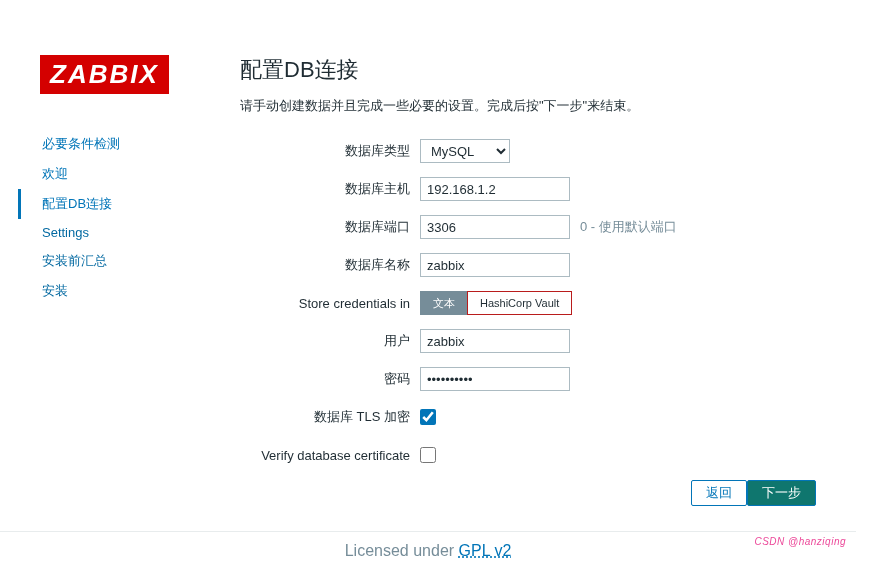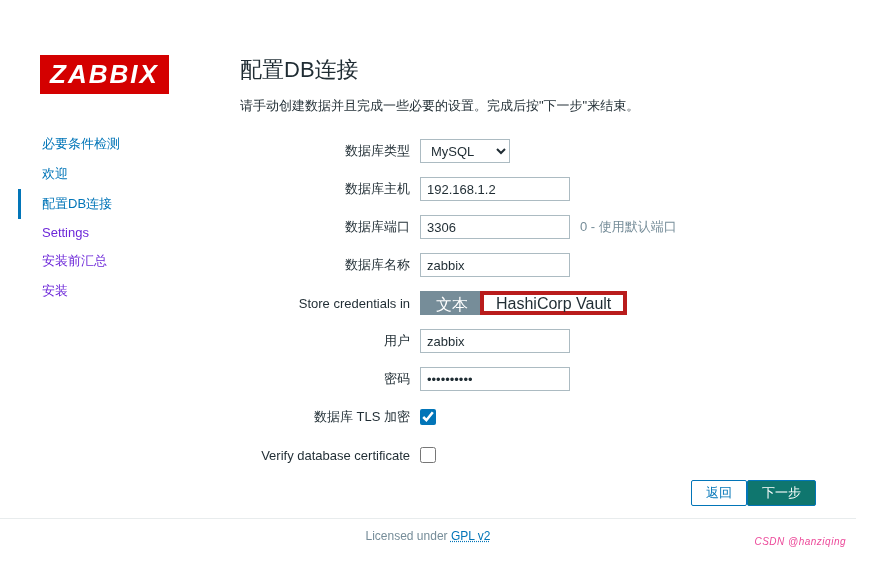--- a/index.html
+++ b/index.html
@@ -6,41 +6,41 @@
 body { font-family: Arial, "Helvetica Neue", sans-serif; font-size: 13px; color: #1f2c33; background: #fff; }
 .container { width: 856px; height: 561px; position: relative; padding: 20px 40px 0 40px; }
 .main { display: flex; height: 480px; }
 .left { width: 200px; padding-top: 35px; }
 .logo { background: #d40000; color: #fff; font-size: 26px; font-weight: bold; letter-spacing: 2px; padding: 4px 10px; display: inline-block; font-style: italic; margin-bottom: 35px; }
 .nav { list-style: none; border-left: 2px solid transparent; }
 .nav li { padding: 6px 0 6px 0; color: #768d99; cursor: pointer; }
 .nav li.done { color: #0275b8; }
 .nav li.current { color: #0275b8; position: relative; }
 .nav li.current::before { content:""; position:absolute; left:-24px; top:0; bottom:0; width:3px; background:#0275b8; }
-.nav li.future { color: #6d28d9; }
+.nav li.future { color: #0369a1; }
 .right { flex: 1; padding-top: 35px; }
 h1 { font-size: 22px; font-weight: normal; color: #1f2c33; margin-bottom: 12px; }
 .desc { color: #1f2c33; font-size: 13px; margin-bottom: 22px; }
 .form-row { display: flex; align-items: center; margin-bottom: 10px; min-height: 28px; }
 .form-label { width: 180px; text-align: right; padding-right: 10px; color: #1f2c33; font-size: 13px; }
 .form-control { display: flex; align-items: center; }
 select, input[type=text], input[type=password] { border: 1px solid #acbbc2; height: 24px; padding: 2px 6px; font-size: 13px; color: #1f2c33; background: #fff; }
 select { width: 90px; }
 input.wide { width: 150px; }
 .hint { color: #768d99; margin-left: 10px; font-size: 13px; }
 .seg { display: flex; }
-.seg button { border: 4px solid #b91c1c; background: #fff; color: #1f2c33; height: 24px; padding: 0 12px; cursor: pointer; font-size: 16px; }
+.seg button { border: 1px solid #b91c1c; background: #fff; color: #1f2c33; height: 24px; padding: 0 12px; cursor: pointer; font-size: 11px; }
 .seg button.active { background: #768d99; color: #fff; border-color: #768d99; }
 .seg button:first-child { border-right: none; }
 input[type=checkbox] { width: 16px; height: 16px; border: 1px solid #acbbc2; cursor: pointer; accent-color: #0275b8; }
 .footer-btns { position: absolute; right: 40px; bottom: 55px; display: flex; gap: 0; margin-left: 24px; }
 .btn { height: 26px; padding: 0 14px; font-size: 13px; border-radius: 2px; cursor: pointer; }
 .btn-outline { background: #fff; border: 1px solid #0275b8; color: #0275b8; }
 .btn-primary { background: #0f766e; border: 1px solid #0275b8; color: #fff; }
-.license { position: absolute; bottom: 18px; left: 0; right: 0; text-align: center; color: #768d99; font-size: 12px; border-top: 1px solid #e8eced; padding-top: 10px; }
+.license { position: absolute; bottom: 1px; left: 0; right: 0; text-align: center; color: #768d99; font-size: 16px; border-top: 1px solid #e8eced; padding-top: 10px; }
 .license a { color: #0275b8; text-decoration: underline dotted; }
 .watermark { position: absolute; right: 10px; bottom: 14px; color: #ec4899; font-size: 10px; font-style: italic; letter-spacing: 0.5px; }
 </style>
 </head>
 <body>
 
 <div class="container">
   <div class="main">
     <div class="left">
       <div class="logo">ZABBIX</div>

